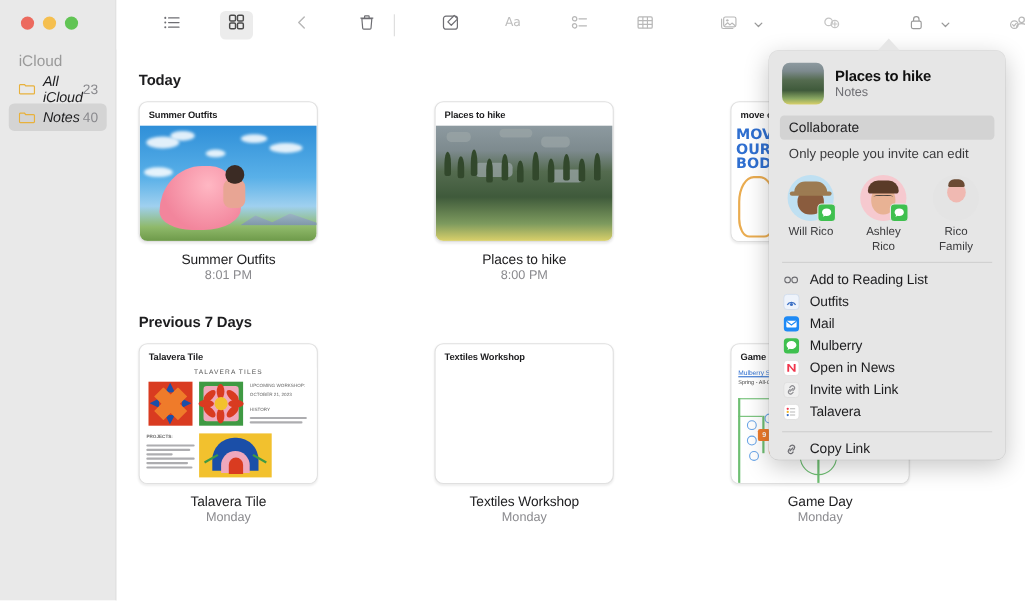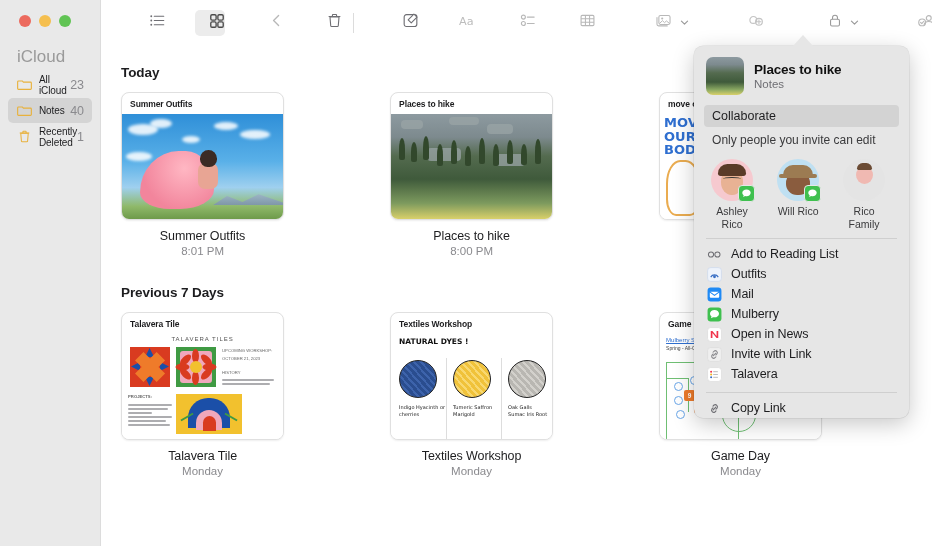--- a/index.html
+++ b/index.html
@@ -16,47 +16,47 @@
     display: flex; flex-direction: column; position: relative;
     border-right: 1px solid #dcdcdc;
   }
   .traffic { display:flex; gap:8px; padding: 15px 0 0 19px; }
   .tl { width:12px; height:12px; border-radius:50%; }
   .tl.r { background:#ec6a5e; }
   .tl.y { background:#f5bf4f; }
   .tl.g { background:#61c454; }
 
   .section-label {
-    font-size: 17px; color:#9a9a9a; padding: 20px 0 5px 17px; font-weight:400;
+    font-size: 14px; color:#9a9a9a; padding: 20px 0 5px 17px; font-weight:400;
   }
   .side-list { padding: 0 8px; }
   .side-item {
     display:flex; align-items:center; height:25px; border-radius:5px;
     padding: 0 8px 0 9px; margin-bottom: 1px; cursor: default;
   }
   .side-item.selected { background:#d4d4d4; }
   .side-icon { width:15px; height:15px; margin-right:7px; flex:0 0 auto; display:block; }
-  .side-name { font-size: 10px; color:#1d1d1f; flex:1; letter-spacing:-0.1px; }
+  .side-name { font-size: 13px; color:#1d1d1f; flex:1; letter-spacing:-0.1px;font-style:italic; }
   .side-count { font-size: 12.5px; color:#8a8a8e; }
 
   .newfolder {
     position:absolute; bottom:0; left:0; width:185px; height:40px;
     display:flex; align-items:center; padding-left:14px; gap:6px;
     border-top:1px solid #dcdcdc;
   }
   .newfolder-label { font-size:12.5px; color:#4a4a4a; }
 
   
   .main { flex:1; position:relative; background:#fff; display:flex; flex-direction:column; }
   .toolbar {
     height:45px; display:flex; align-items:center; padding-left:10px;
     gap:0px; background:#fff; flex:0 0 auto;
   }
   .tb {
-    width:30px; height:26px; display:flex; align-items:center; justify-content:flex-end;
+    width:30px; height:26px; display:flex; align-items:center; justify-content:center;
     border-radius:5px; margin-right:4px; flex:0 0 auto;margin-left:25px;
   }
   .tb.active { background:#ececec; }
   .tb-caret { width:14px; height:26px; display:flex; align-items:center; justify-content:center; margin-right:2px; }
   .sep { width:1px; height:20px; background:#dcdcdc; margin:0 10px 0 6px; }
   .gap { width:18px; }
 
   .search {
     margin-left:auto; margin-right:14px; width:192px; height:24px;
     border:1px solid #dcdcdc; border-radius:6px; background:#fff;
@@ -229,30 +229,20 @@
         <span class="side-icon">
           <svg width="15" height="15" viewBox="0 0 16 16">
               <path d="M1.6 4.2h4.1l1.1 1.3h7.6c.5 0 .9.4.9.9v5.9c0 .5-.4.9-.9.9H1.6c-.5 0-.9-.4-.9-.9V5.1c0-.5.4-.9.9-.9z" fill="none" stroke="#e8b13c" stroke-width="1.2"></path>
             </svg>
         </span>
         <span class="side-name">Notes</span>
         <span class="side-count">40</span>
       </div>
 
 
-      <div class="side-item">
-        <span class="side-icon">
-          <svg width="15" height="15" viewBox="0 0 16 16">
-              <path d="M4 4.6h8l-.7 8.2c0 .5-.4.8-.9.8H5.6c-.5 0-.9-.3-.9-.8L4 4.6z" fill="none" stroke="#e8b13c" stroke-width="1.1"></path>
-              <path d="M2.9 4.2h10.2M6.3 4.1V2.9c0-.3.2-.5.5-.5h2.4c.3 0 .5.2.5.5v1.2" fill="none" stroke="#e8b13c" stroke-width="1.1"></path>
-            </svg>
-        </span>
-        <span class="side-name">Recently Deleted</span>
-        <span class="side-count">1</span>
-      </div>
     </div>
 
   </div>
 
   <div class="main">
 
     <div class="toolbar">
       <div class="tb">
         <span>
           <svg width="17" height="17" viewBox="0 0 18 18">
@@ -540,33 +530,20 @@
               </div>
             </div>
           </div>
           <div class="card-title">Talavera Tile</div>
           <div class="card-date">Monday</div>
         </div>
 
         <div class="card-wrap">
           <div class="card">
             <div class="card-head">Textiles Workshop</div>
-            <div class="card-body">
-              <div class="art-tex">
-                <div class="tex-hd">NATURAL DYES !</div>
-                <div class="vdiv" style="left:55px;"></div>
-                <div class="vdiv" style="left:110px;"></div>
-                <div class="dye indigo" style="left:8px; top:26px;"></div>
-                <div class="dye saffron" style="left:62px; top:26px;"></div>
-                <div class="dye oak" style="left:117px; top:26px;"></div>
-                <div class="dye-cap" style="left:8px; top:70px; width:46px;">Indigo Hyacinth or cherries</div>
-                <div class="dye-cap" style="left:62px; top:70px; width:46px;">Tumeric Saffron Marigold</div>
-                <div class="dye-cap" style="left:117px; top:70px; width:42px;">Oak Galls Sumac Iris Root</div>
-              </div>
-            </div>
           </div>
           <div class="card-title">Textiles Workshop</div>
           <div class="card-date">Monday</div>
         </div>
 
         <div class="card-wrap">
           <div class="card">
             <div class="card-head">Game Day</div>
             <div class="card-body">
               <div class="art-game">
@@ -621,48 +598,48 @@
       </div>
 
       <div class="perm-row">
         <span class="perm-label">Only people you invite can edit</span>
 
       </div>
 
       <div class="people">
         <div class="person">
           <div class="av-wrap">
+            <div class="avatar av-blue">
+              <div style="position:absolute; left:9px; top:12px; width:24px; height:24px; background:#8a5c3e; border-radius:50% 50% 46% 46%;"></div>
+              <div style="position:absolute; left:6px; top:6px; width:30px; height:12px; background:#9c7b52; border-radius:14px 14px 3px 3px;"></div>
+              <div style="position:absolute; left:2px; top:15px; width:38px; height:4px; background:#9c7b52; border-radius:3px;"></div>
+            </div>
+            <span class="badge">
+              <svg width="11" height="11" viewBox="0 0 12 12">
+                  <path d="M6 1.6c2.6 0 4.6 1.6 4.6 3.7S8.6 9 6 9c-.5 0-1-.07-1.45-.2L2.2 9.9l.75-1.85C2.1 7.4 1.4 6.4 1.4 5.3 1.4 3.2 3.4 1.6 6 1.6z" fill="#fff"></path>
+                </svg>
+            </span>
+          </div>
+          <div class="person-name">Will Rico</div>
+        </div>
+
+        <div class="person">
+          <div class="av-wrap">
             <div class="avatar av-pink">
               <div style="position:absolute; left:10px; top:10px; width:22px; height:26px; background:#e8b294; border-radius:48%;"></div>
               <div style="position:absolute; left:7px; top:5px; width:28px; height:12px; background:#5a3b28; border-radius:14px 14px 4px 4px;"></div>
               <div style="position:absolute; left:12px; top:18px; width:18px; height:4px; border-top:1.4px solid #333; border-radius:50%;"></div>
             </div>
             <span class="badge">
               <svg width="11" height="11" viewBox="0 0 12 12">
                   <path d="M6 1.6c2.6 0 4.6 1.6 4.6 3.7S8.6 9 6 9c-.5 0-1-.07-1.45-.2L2.2 9.9l.75-1.85C2.1 7.4 1.4 6.4 1.4 5.3 1.4 3.2 3.4 1.6 6 1.6z" fill="#fff"></path>
                 </svg>
             </span>
           </div>
           <div class="person-name">Ashley Rico</div>
-        </div>
-
-        <div class="person">
-          <div class="av-wrap">
-            <div class="avatar av-blue">
-              <div style="position:absolute; left:9px; top:12px; width:24px; height:24px; background:#8a5c3e; border-radius:50% 50% 46% 46%;"></div>
-              <div style="position:absolute; left:6px; top:6px; width:30px; height:12px; background:#9c7b52; border-radius:14px 14px 3px 3px;"></div>
-              <div style="position:absolute; left:2px; top:15px; width:38px; height:4px; background:#9c7b52; border-radius:3px;"></div>
-            </div>
-            <span class="badge">
-              <svg width="11" height="11" viewBox="0 0 12 12">
-                  <path d="M6 1.6c2.6 0 4.6 1.6 4.6 3.7S8.6 9 6 9c-.5 0-1-.07-1.45-.2L2.2 9.9l.75-1.85C2.1 7.4 1.4 6.4 1.4 5.3 1.4 3.2 3.4 1.6 6 1.6z" fill="#fff"></path>
-                </svg>
-            </span>
-          </div>
-          <div class="person-name">Will Rico</div>
         </div>
 
         <div class="person">
           <div class="av-wrap">
             <div class="avatar av-gray">
               <div style="position:absolute; left:13px; top:7px; width:17px; height:18px; background:#f0b9b2; border-radius:50%;"></div>
               <div style="position:absolute; left:14px; top:4px; width:15px; height:7px; background:#6b4b34; border-radius:8px 8px 2px 2px;"></div>
 
             </div>
 

